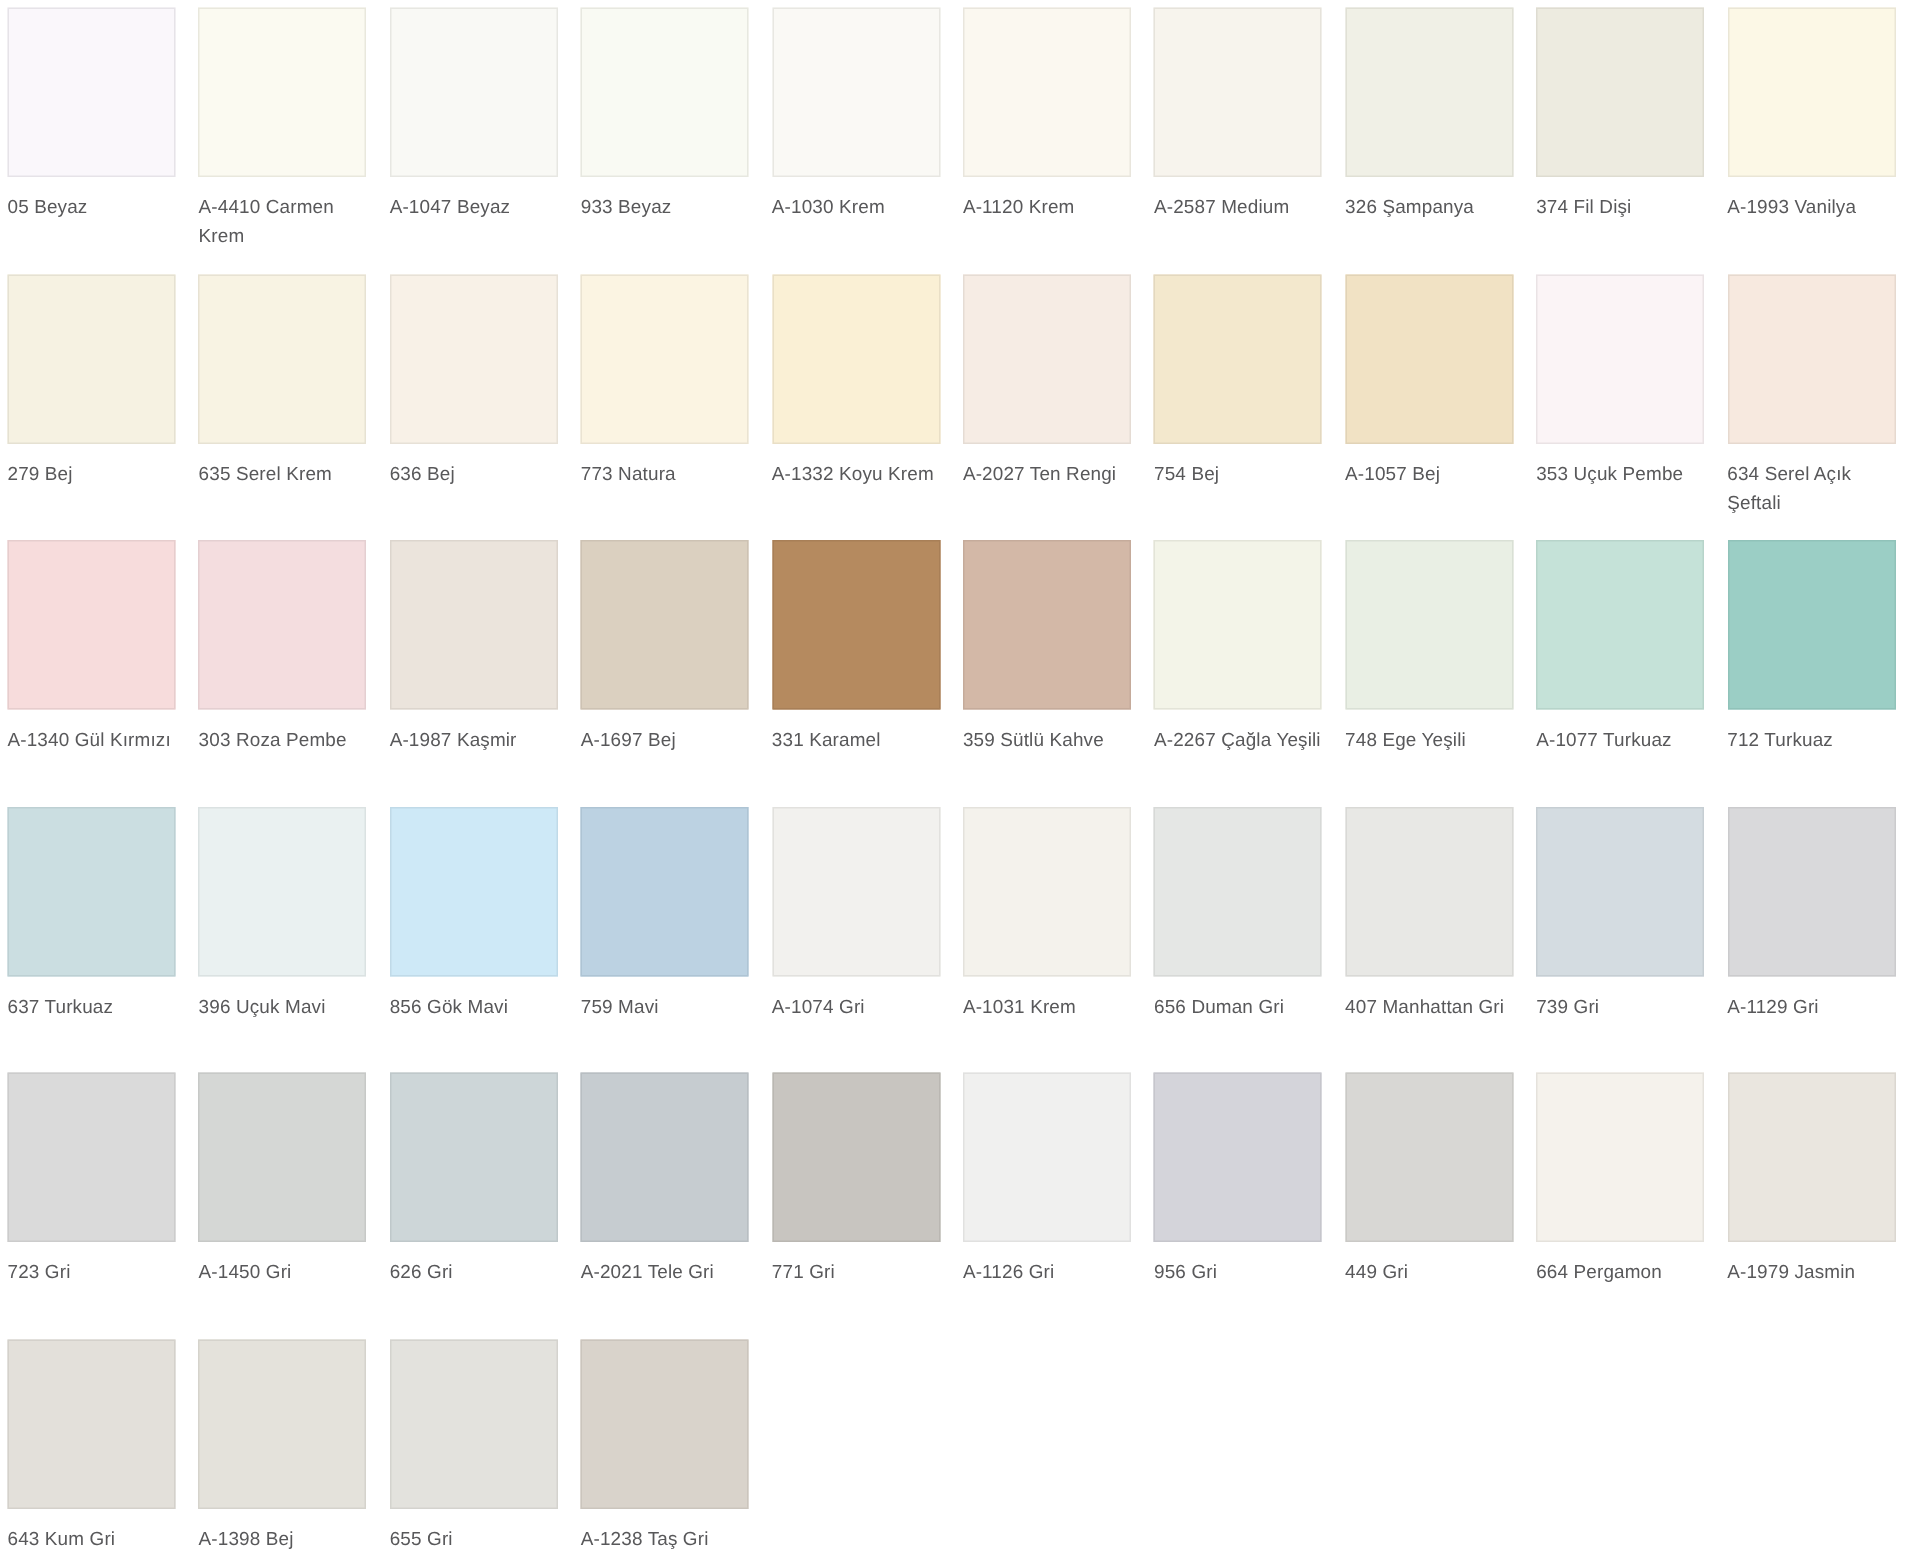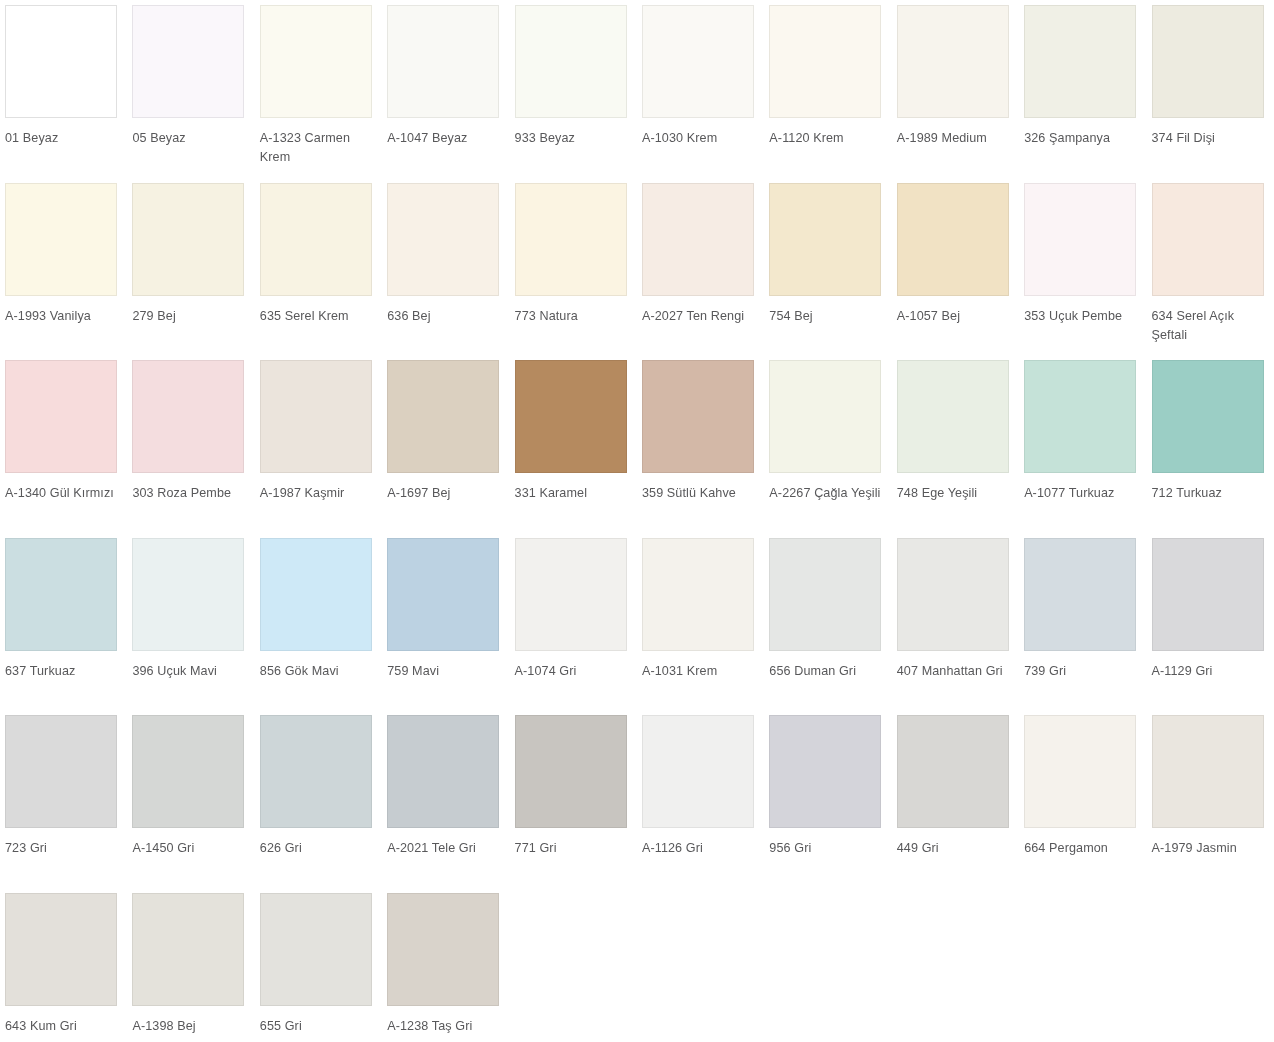--- a/index.html
+++ b/index.html
@@ -41,50 +41,46 @@
     letter-spacing: 0.1px;
     width: 118px;
     word-wrap: break-word;
   }
 </style>
 </head>
 <body>
 
 <div id="palette-grid">
     <div class="swatch-cell">
-      <span class="swatch-chip" style="background: rgb(255, 255, 255); border: 1px solid rgb(224, 224, 224);"></span>
-      <span class="swatch-label">01 Beyaz</span>
-    </div>
-    <div class="swatch-cell">
       <span class="swatch-chip" style="background: rgb(250, 247, 251); border: 1px solid rgb(230, 227, 232);"></span>
       <span class="swatch-label">05 Beyaz</span>
     </div>
     <div class="swatch-cell">
       <span class="swatch-chip" style="background: rgb(251, 250, 241); border: 1px solid rgb(233, 232, 221);"></span>
-      <span class="swatch-label">A-1323 Carmen Krem</span>
+      <span class="swatch-label">A-4410 Carmen Krem</span>
     </div>
     <div class="swatch-cell">
       <span class="swatch-chip" style="background: rgb(249, 249, 245); border: 1px solid rgb(231, 231, 226);"></span>
       <span class="swatch-label">A-1047 Beyaz</span>
     </div>
     <div class="swatch-cell">
       <span class="swatch-chip" style="background: rgb(249, 250, 243); border: 1px solid rgb(231, 232, 224);"></span>
       <span class="swatch-label">933 Beyaz</span>
     </div>
     <div class="swatch-cell">
       <span class="swatch-chip" style="background: rgb(250, 249, 245); border: 1px solid rgb(232, 231, 226);"></span>
       <span class="swatch-label">A-1030 Krem</span>
     </div>
     <div class="swatch-cell">
       <span class="swatch-chip" style="background: rgb(251, 248, 240); border: 1px solid rgb(233, 230, 221);"></span>
       <span class="swatch-label">A-1120 Krem</span>
     </div>
     <div class="swatch-cell">
       <span class="swatch-chip" style="background: rgb(247, 244, 237); border: 1px solid rgb(230, 227, 219);"></span>
-      <span class="swatch-label">A-1989 Medium</span>
+      <span class="swatch-label">A-2587 Medium</span>
     </div>
     <div class="swatch-cell">
       <span class="swatch-chip" style="background: rgb(240, 240, 230); border: 1px solid rgb(224, 224, 213);"></span>
       <span class="swatch-label">326 Şampanya</span>
     </div>
     <div class="swatch-cell">
       <span class="swatch-chip" style="background: rgb(237, 235, 224); border: 1px solid rgb(222, 220, 209);"></span>
       <span class="swatch-label">374 Fil Dişi</span>
     </div>
     <div class="swatch-cell">
@@ -99,20 +95,24 @@
       <span class="swatch-chip" style="background: rgb(248, 243, 227); border: 1px solid rgb(231, 226, 211);"></span>
       <span class="swatch-label">635 Serel Krem</span>
     </div>
     <div class="swatch-cell">
       <span class="swatch-chip" style="background: rgb(248, 241, 231); border: 1px solid rgb(231, 225, 215);"></span>
       <span class="swatch-label">636 Bej</span>
     </div>
     <div class="swatch-cell">
       <span class="swatch-chip" style="background: rgb(251, 244, 226); border: 1px solid rgb(234, 227, 210);"></span>
       <span class="swatch-label">773 Natura</span>
+    </div>
+    <div class="swatch-cell">
+      <span class="swatch-chip" style="background: rgb(250, 240, 213); border: 1px solid rgb(233, 223, 198);"></span>
+      <span class="swatch-label">A-1332 Koyu Krem</span>
     </div>
     <div class="swatch-cell">
       <span class="swatch-chip" style="background: rgb(246, 236, 228); border: 1px solid rgb(229, 220, 212);"></span>
       <span class="swatch-label">A-2027 Ten Rengi</span>
     </div>
     <div class="swatch-cell">
       <span class="swatch-chip" style="background: rgb(243, 232, 205); border: 1px solid rgb(227, 216, 191);"></span>
       <span class="swatch-label">754 Bej</span>
     </div>
     <div class="swatch-cell">

